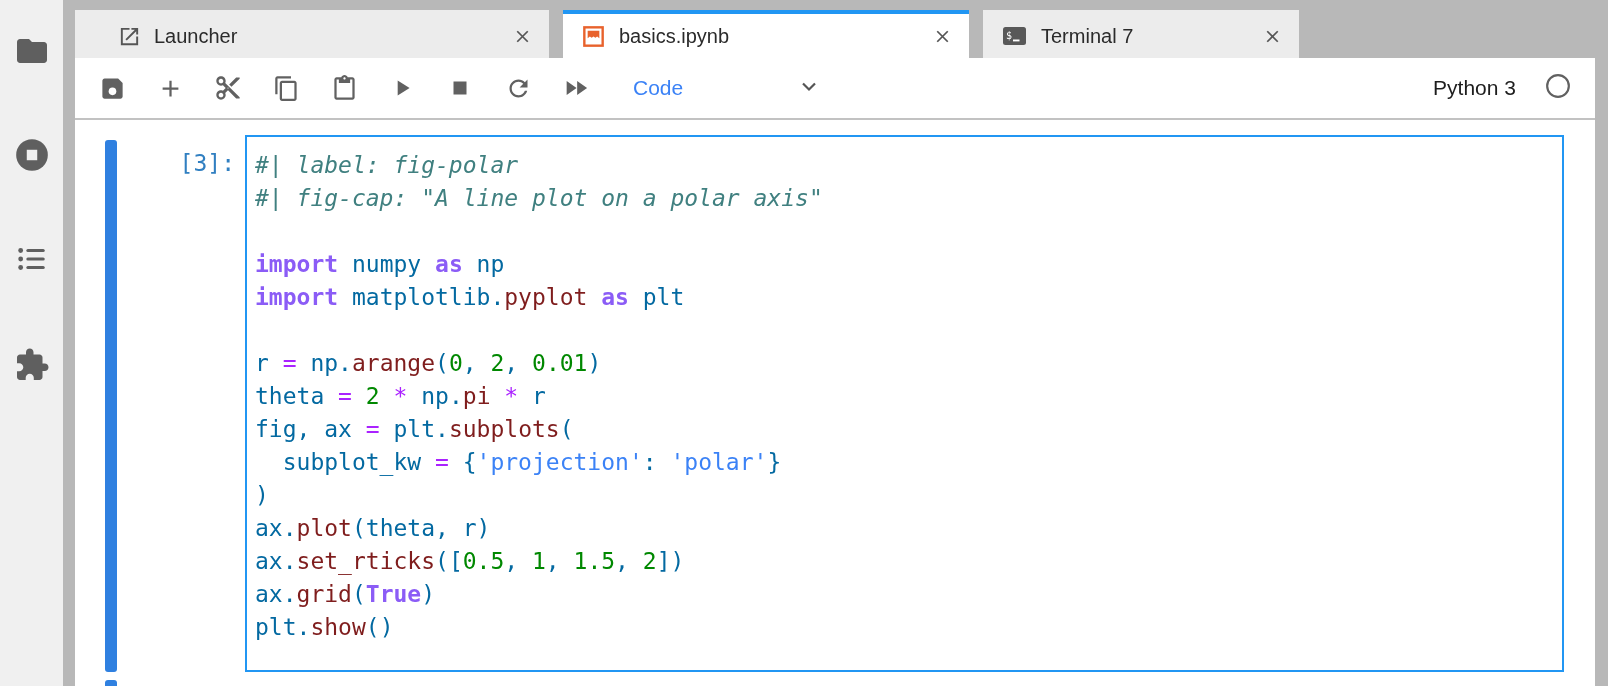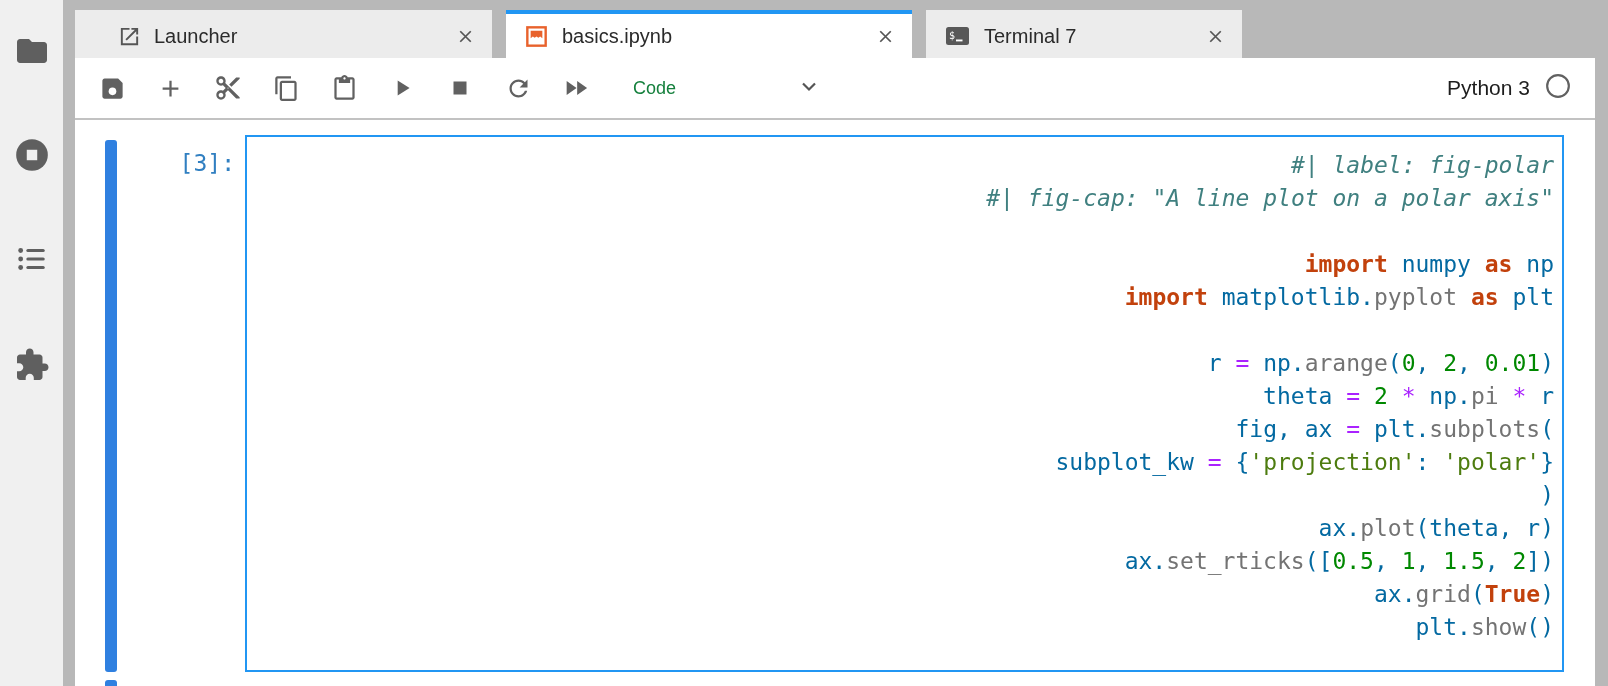--- a/index.html
+++ b/index.html
@@ -19,52 +19,52 @@
   .main { position:absolute; left:75px; top:0; width:1520px; height:686px; }
 
   
   .tabbar { position:absolute; left:0; top:10px; height:48px; display:flex; gap:14px; }
   .tab { display:flex; align-items:center; height:48px; padding:0 16px 0 18px;
          background:#ececec; border-top:4px solid rgba(0,0,0,0); cursor:pointer; }
   .tab.active { background:#ffffff; border-top:4px solid #2196f3; }
   .tab-icon { line-height:0; flex:0 0 auto; }
   .tab-label { font-size:20px; color:#2b2b2b; margin-left:13px; white-space:nowrap; flex:1 1 auto; }
   .tab-close { margin-left:18px; line-height:0; flex:0 0 auto; cursor:pointer; }
-  .tab.t-launcher { width:417px;padding-left:43px; }
+  .tab.t-launcher { width:474px;padding-left:43px; }
   .tab.t-notebook { width:406px; }
   .tab.t-terminal { width:316px; }
 
   
   .toolbar { position:absolute; left:0; top:58px; width:1520px; height:62px; background:#fff;
              border-bottom:2px solid #c2c2c2; display:flex; align-items:center; padding-left:8px; }
   .tbtn { width:58px; height:44px; display:flex; align-items:center; justify-content:center; cursor:pointer; line-height:0; }
   .celltype { margin-left:28px; width:188px; display:flex; align-items:center; justify-content:space-between; cursor:pointer; }
-  .celltype-label { font-size:18px; color:#15803d; }
-  .kernel { margin-left:auto; margin-right:24px; display:flex; align-items:center; gap:15px; cursor:pointer; }
+  .celltype-label { font-size:21px; color:#3b82f6; }
+  .kernel { margin-left:auto; margin-right:24px; display:flex; align-items:center; gap:29px; cursor:pointer; }
   .kernel-label { font-size:21px; color:#1d1d1d; }
 
   
   .notebook { position:absolute; left:0; top:120px; width:1520px; height:566px; background:#fff; }
   .collapser { position:absolute; left:30px; top:20px; width:12px; height:532px;
                background:#2f80e0; border-radius:3px; cursor:pointer; }
   .collapser2 { position:absolute; left:30px; top:560px; width:12px; height:16px;
                 background:#2f80e0; border-radius:3px 3px 0 0; cursor:pointer; }
   .prompt { position:absolute; left:40px; top:30px; width:120px; text-align:right;
             font-family:"DejaVu Sans Mono", monospace; font-size:23px; color:#307fc1; }
   .editor { position:absolute; left:170px; top:15px; width:1319px; height:537px;
             border:2px solid #2196f3; background:#fff; padding:12px 8px;
             font-family:"DejaVu Sans Mono", monospace; font-size:23px; line-height:33px;
             color:#000; white-space:pre; overflow:hidden; cursor:text; }
-  .cm-line { height:33px;text-align:right; }
-
-  .tok-k  { color:#c2410c; font-weight:bold; }
-  .tok-pr { color:#737373; }
+  .cm-line { height:33px; }
+
+  .tok-k  { color:#8b5cf6; font-weight:bold; }
+  .tok-pr { color:#7f1d1d; }
   .tok-n  { color:#008800; }
   .tok-o  { color:#aa22ff; }
-  .tok-s  { color:#4d7c0f; }
+  .tok-s  { color:#3b82f6; }
   .tok-cm { color:#408080; font-style:italic; }
   .tok-p  { color:#0369a1; }
 </style>
 </head>
 <body>
 
 <div class="sidebar">
   <div class="sb-item" style="top:33px;">
     <span>
       <svg width="36" height="36" viewBox="0 0 24 24">

